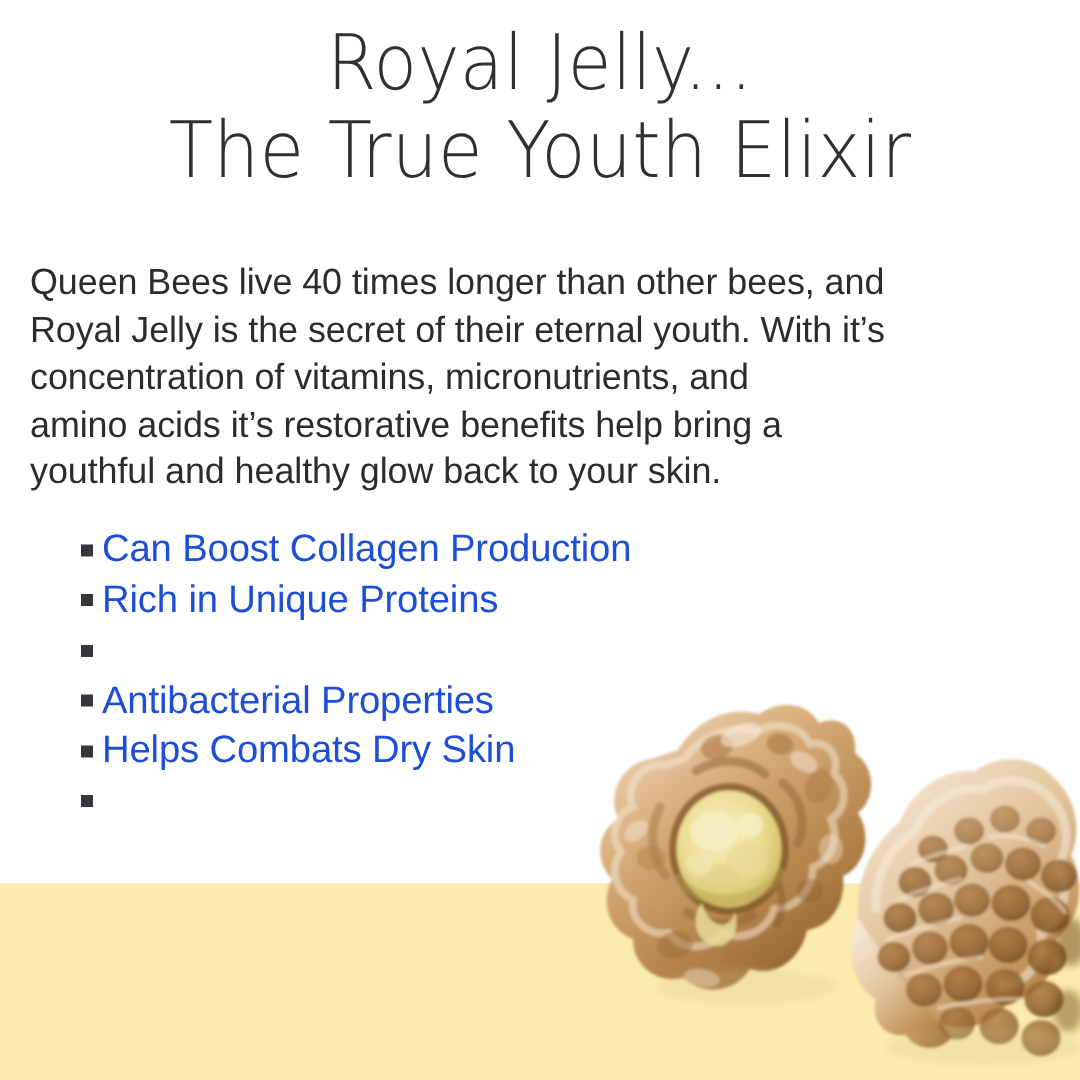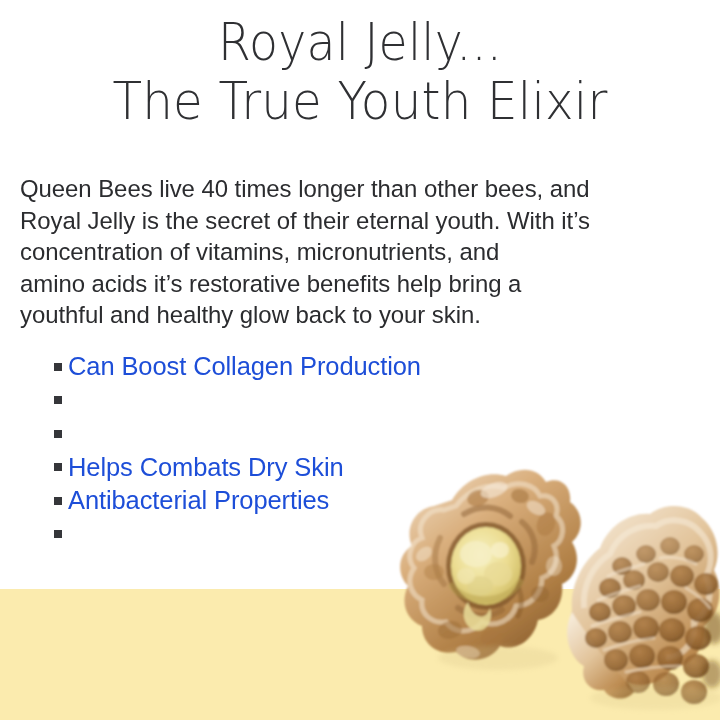--- a/index.html
+++ b/index.html
@@ -131,31 +131,32 @@
     <span class="ln">youthful and healthy glow back to your skin.</span>
   </div>
 
   <ul class="benefits">
     <li>
       <span class="bullet" style="background: rgb(53, 54, 58);"></span>
       <span class="benefit-text">Can Boost Collagen Production</span>
     </li>
     <li>
       <span class="bullet" style="background: rgb(53, 54, 58);"></span>
-    </li>
-    <li>
-      <span class="bullet" style="background: rgb(53, 54, 58);"></span>
+      <span class="benefit-text">Rich in Unique Proteins</span>
+    </li>
+    <li>
+      <span class="bullet" style="background: rgb(53, 54, 58);"></span>
+    </li>
+    <li>
+      <span class="bullet" style="background: rgb(53, 54, 58);"></span>
+      <span class="benefit-text">Antibacterial Properties</span>
     </li>
     <li>
       <span class="bullet" style="background: rgb(53, 54, 58);"></span>
       <span class="benefit-text">Helps Combats Dry Skin</span>
-    </li>
-    <li>
-      <span class="bullet" style="background: rgb(53, 54, 58);"></span>
-      <span class="benefit-text">Antibacterial Properties</span>
     </li>
     <li>
       <span class="bullet" style="background: rgb(53, 54, 58);"></span>
     </li>
   </ul>
 
   <div class="photo">
     <svg width="326" height="258" viewBox="0 0 326 258" xmlns="http://www.w3.org/2000/svg" aria-hidden="true">
       <defs>
         <radialGradient id="jellyGrad" cx="42%" cy="36%" r="70%">

